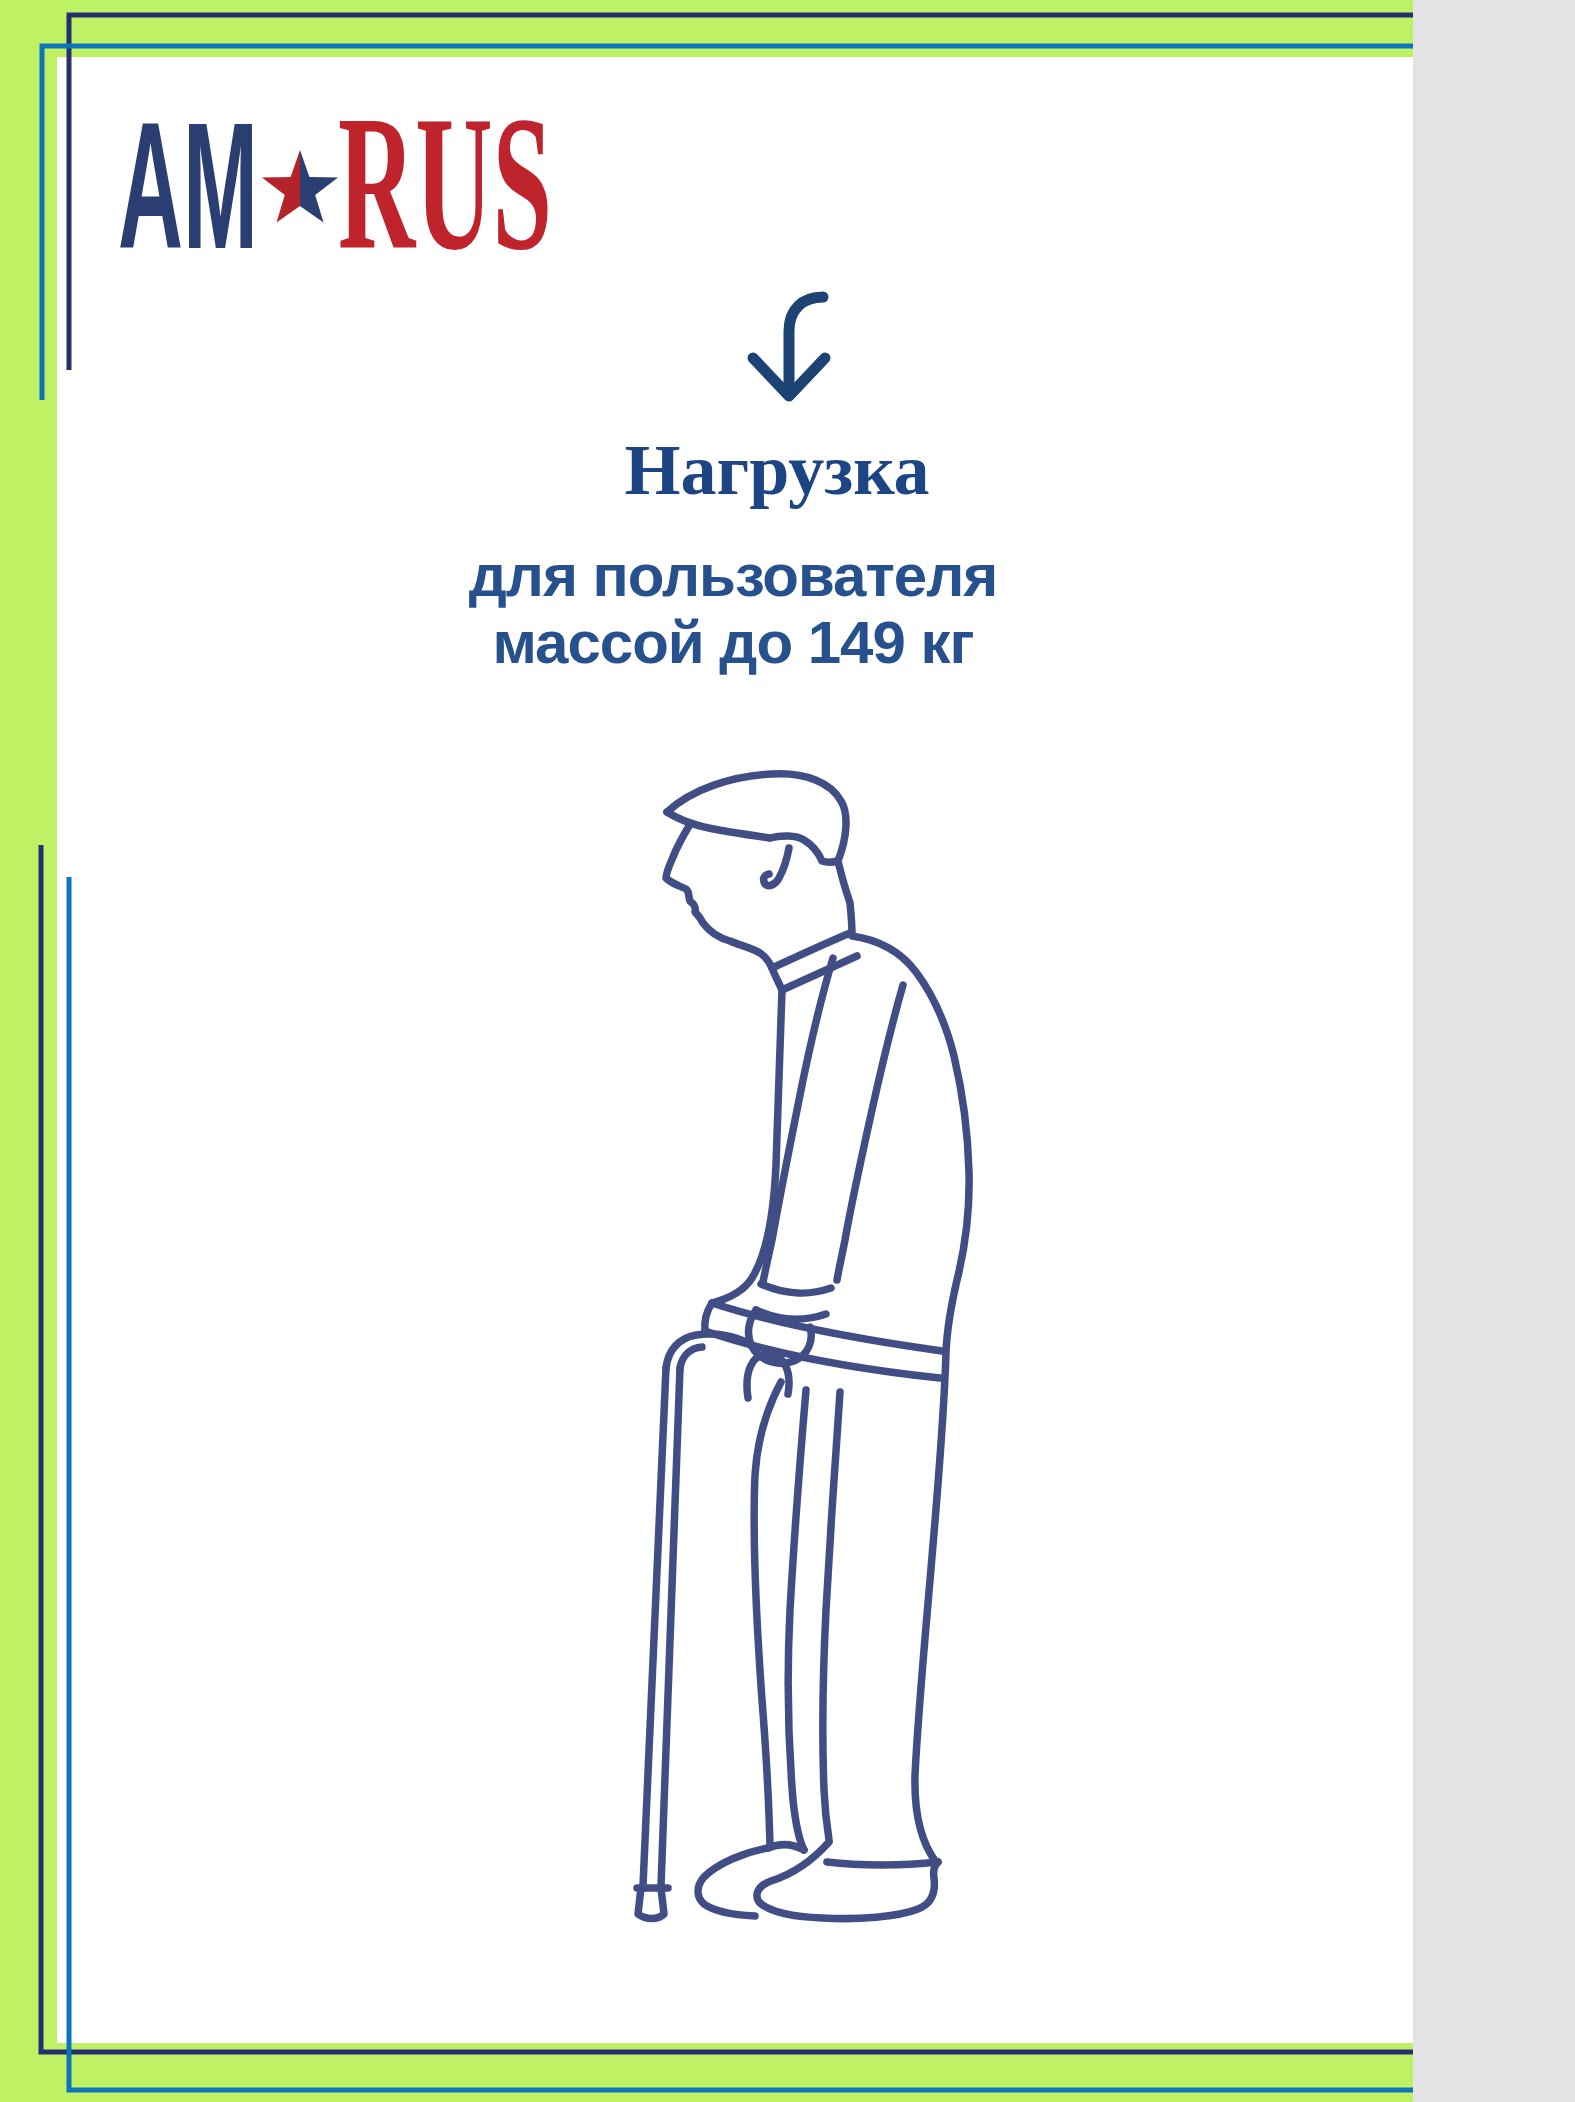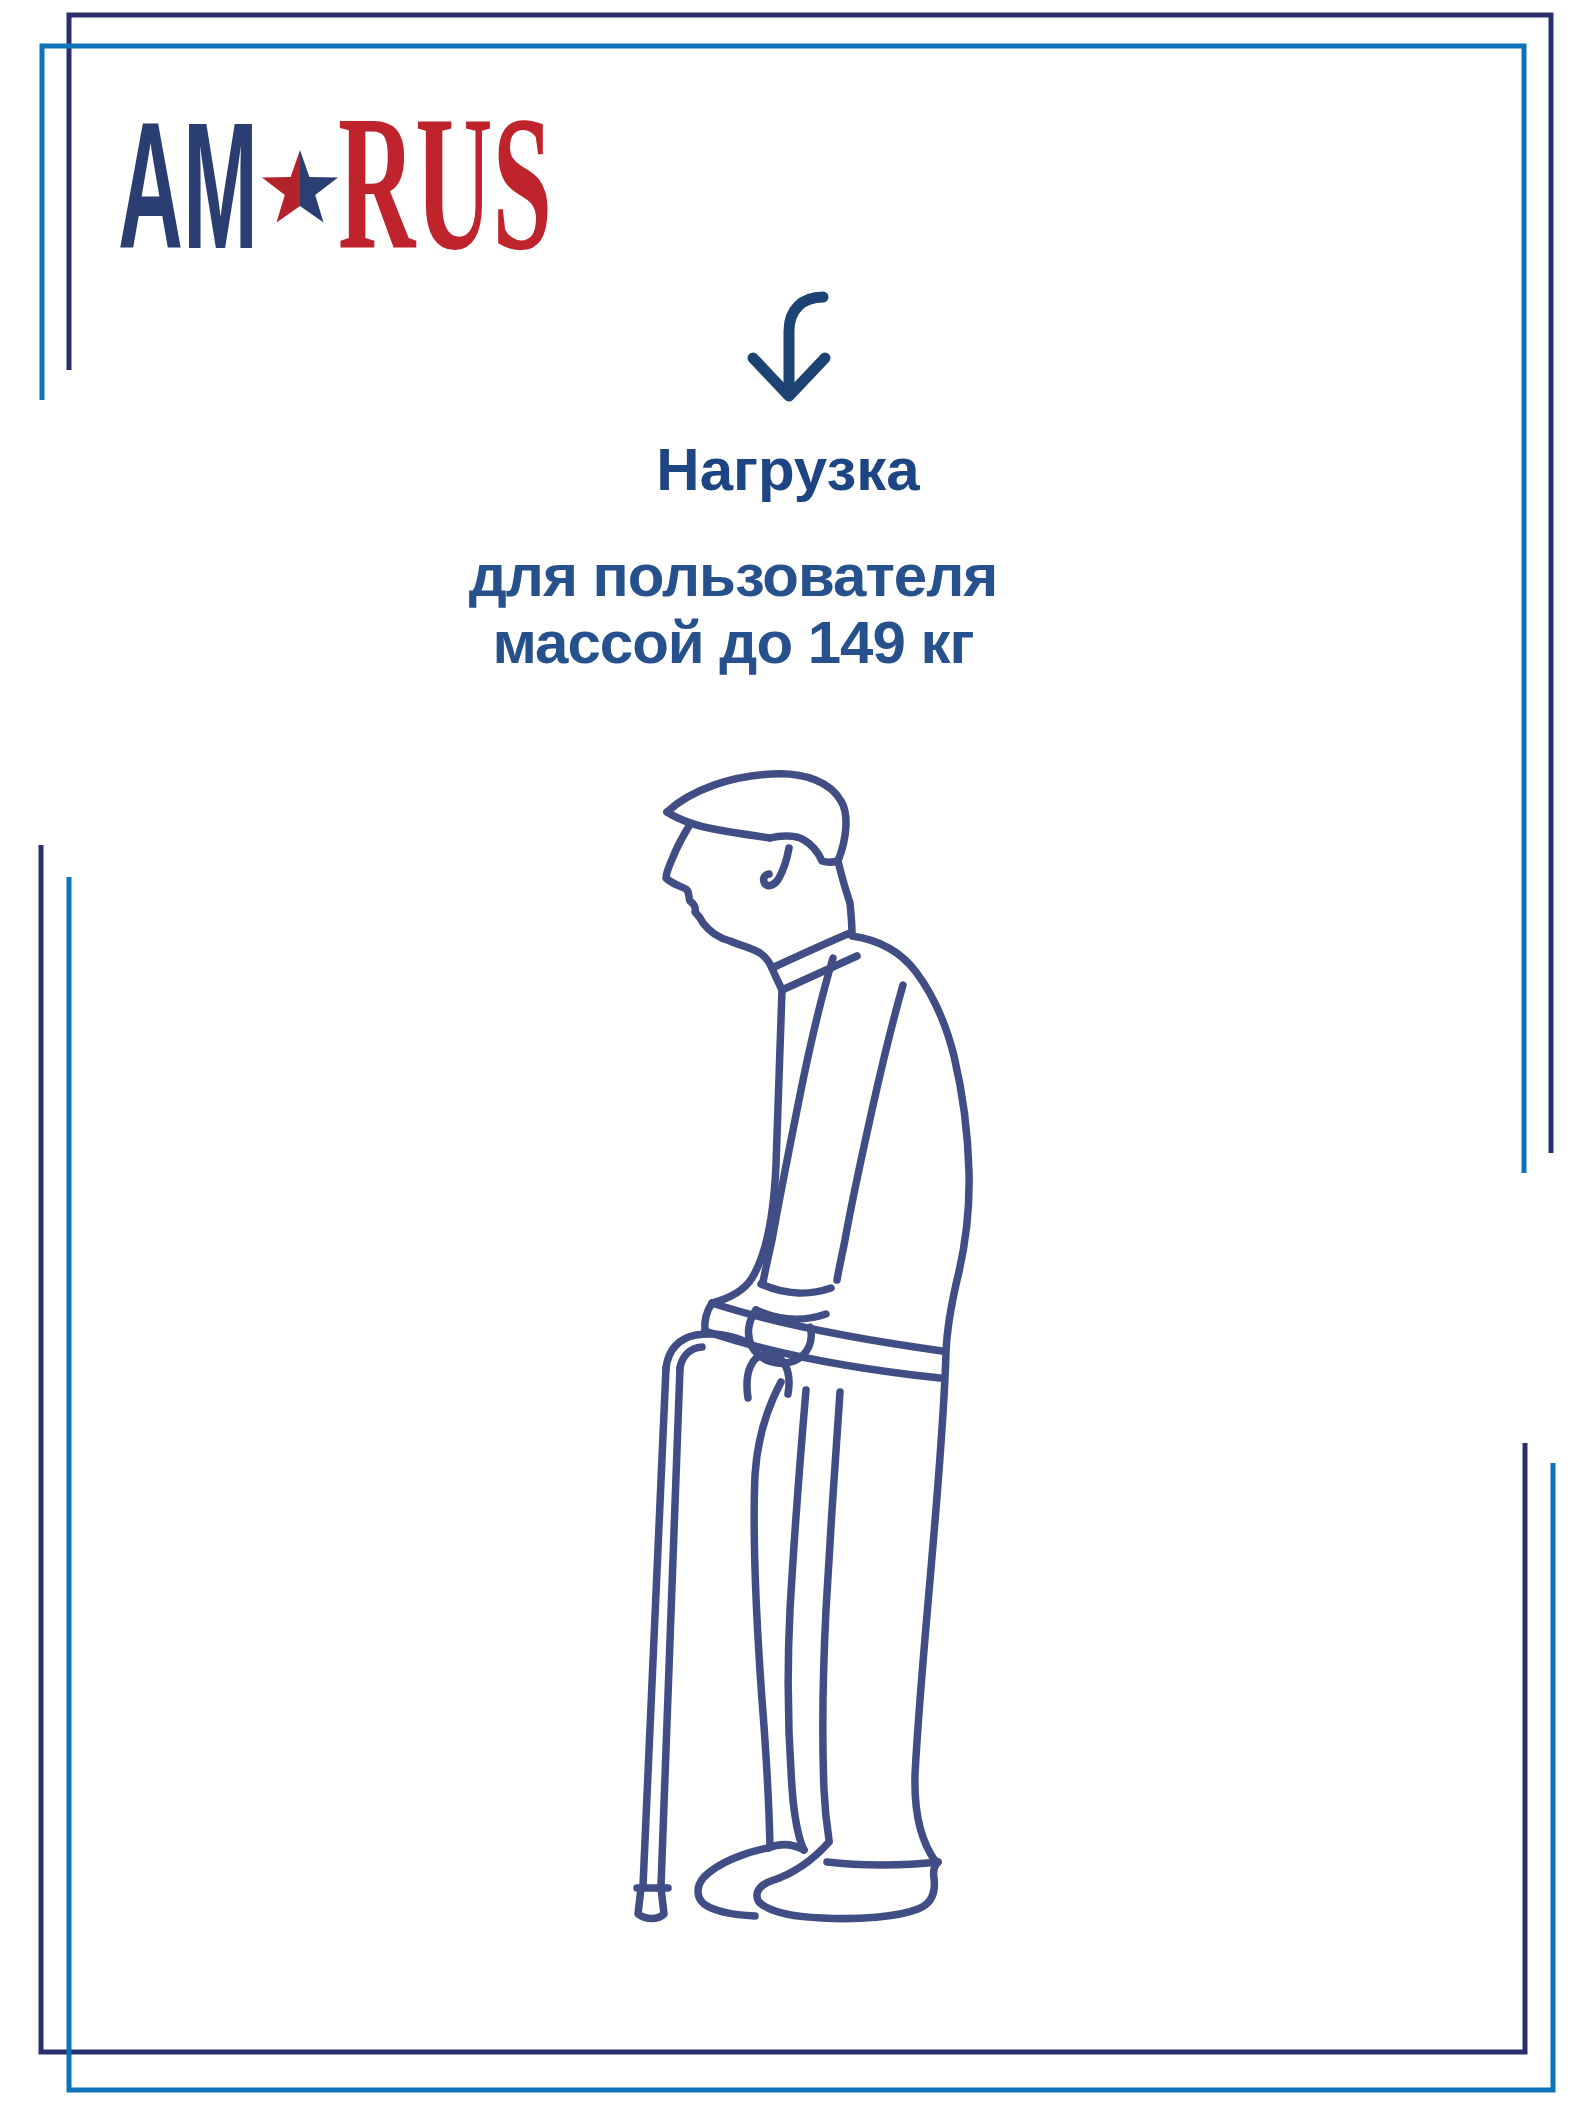--- a/index.html
+++ b/index.html
@@ -1,21 +1,21 @@
 <!DOCTYPE html>
 <html lang="ru"><head>
 <meta charset="utf-8">
 <style>
   html,body{margin:0;padding:0;background:#e3e3e5;}
-  .stage{position:relative;width:1575px;height:2102px;background:#ffffff;overflow:hidden;
+  .stage{position:relative;width:1413px;height:2102px;background:#bef264;overflow:hidden;
          font-family:"Liberation Sans",sans-serif;}
   .card{position:absolute;left:57px;top:57px;width:1459px;height:1986px;background:#ffffff;}
   .overlay-svg{position:absolute;left:0;top:0;width:1575px;height:2102px;}
-  .heading{position:absolute;left:11px;top:424px;width:1554px;text-align:center;
-           font-weight:700;font-size:60px;line-height:92px;letter-spacing:0;}
+  .heading{position:absolute;left:0;top:424px;width:1554px;text-align:center;
+           font-weight:700;font-size:72px;line-height:92px;letter-spacing:0;font-family:Liberation Serif, serif;}
   .subtitle{position:absolute;left:0;top:542px;width:1466px;text-align:center;
             font-weight:700;font-size:60px;line-height:67px;letter-spacing:-1px;}
   .logo-am{font:700 180px "Liberation Sans",sans-serif;}
   .logo-rus{font:700 192px "Liberation Serif",serif;}
 </style>
 </head>
 <body>
 
 <div class="stage">
 

